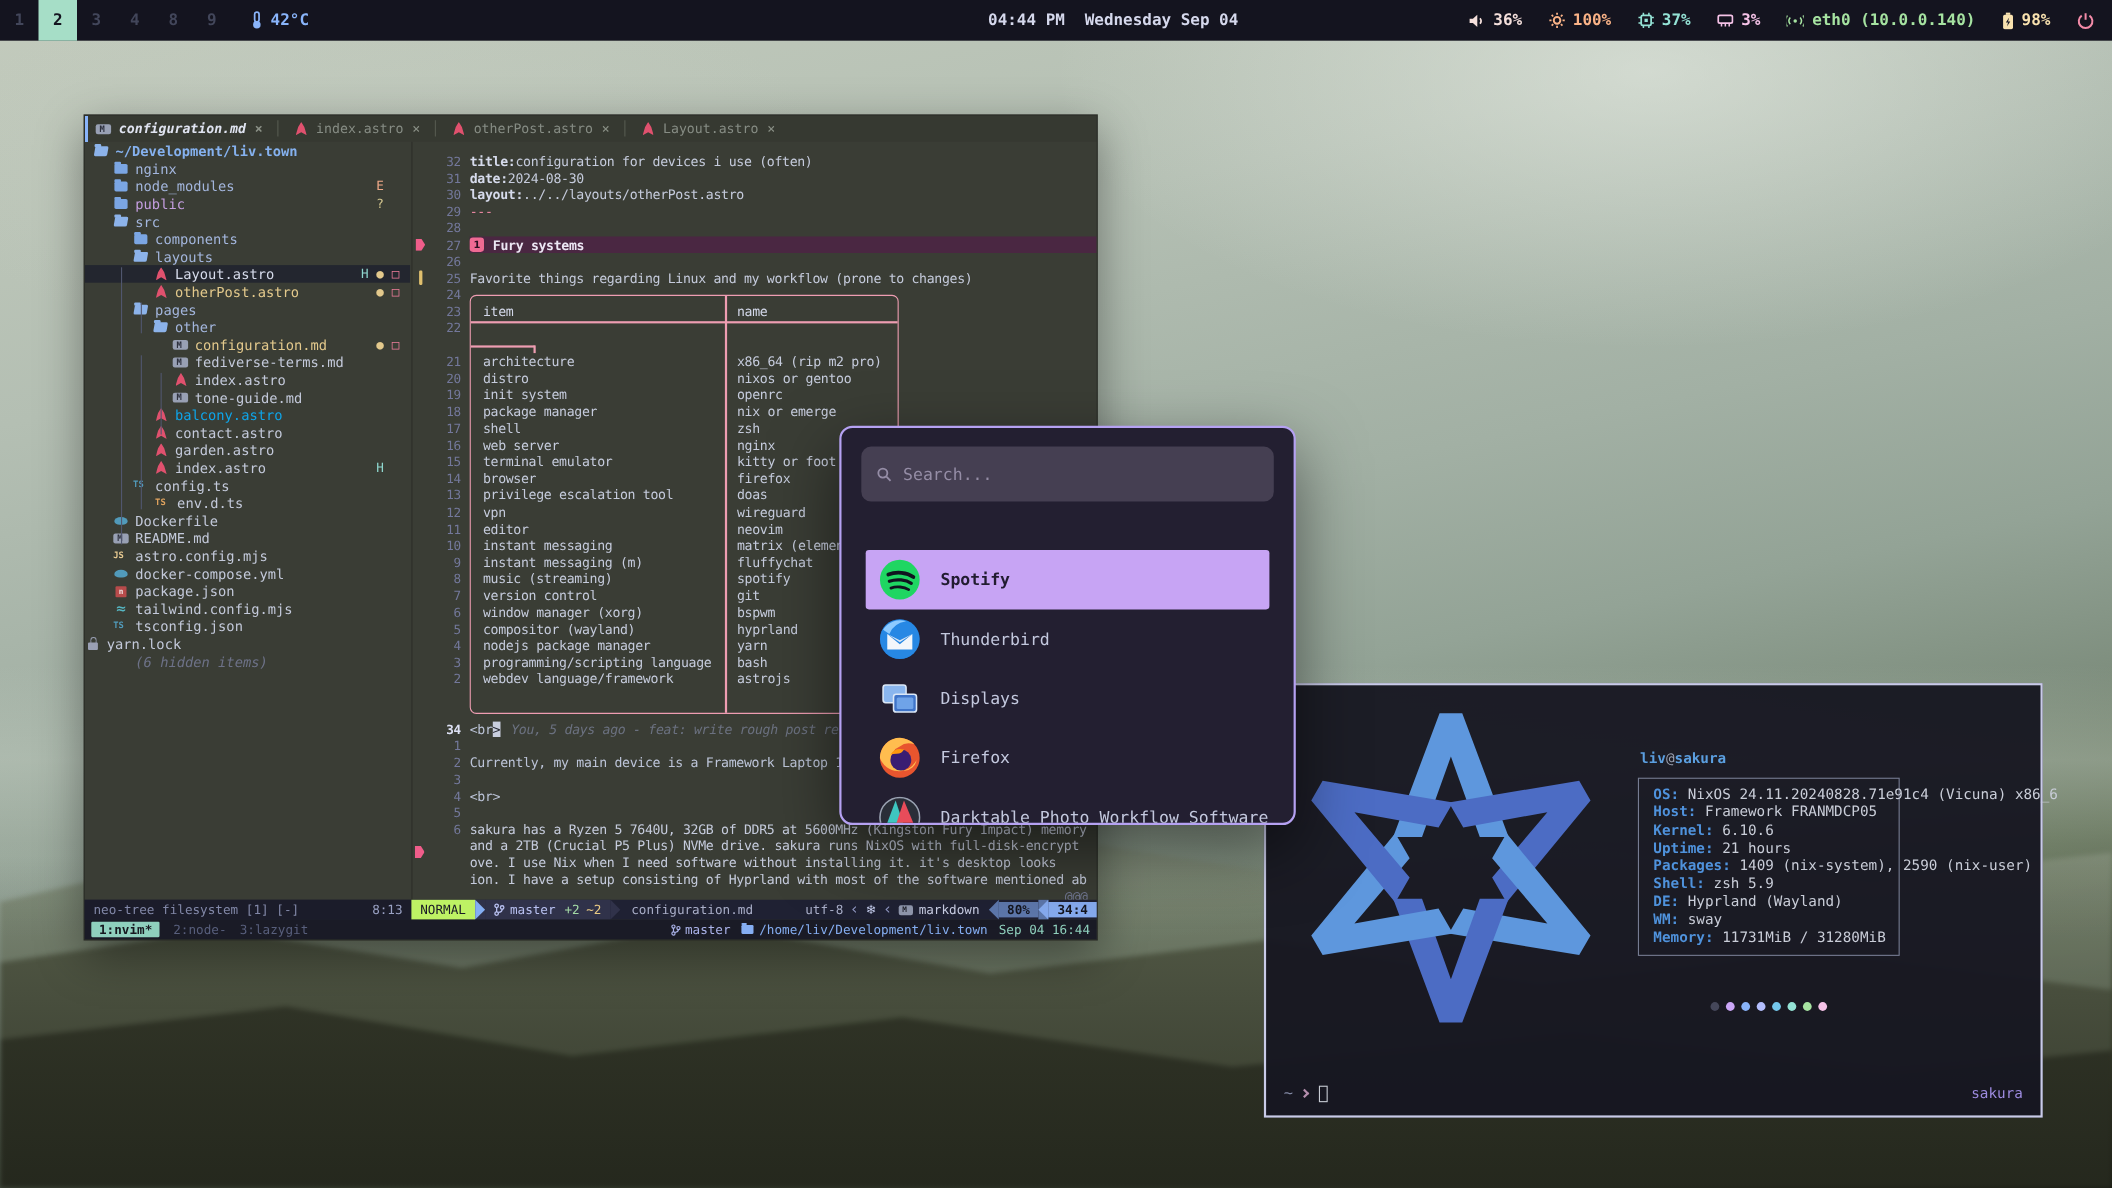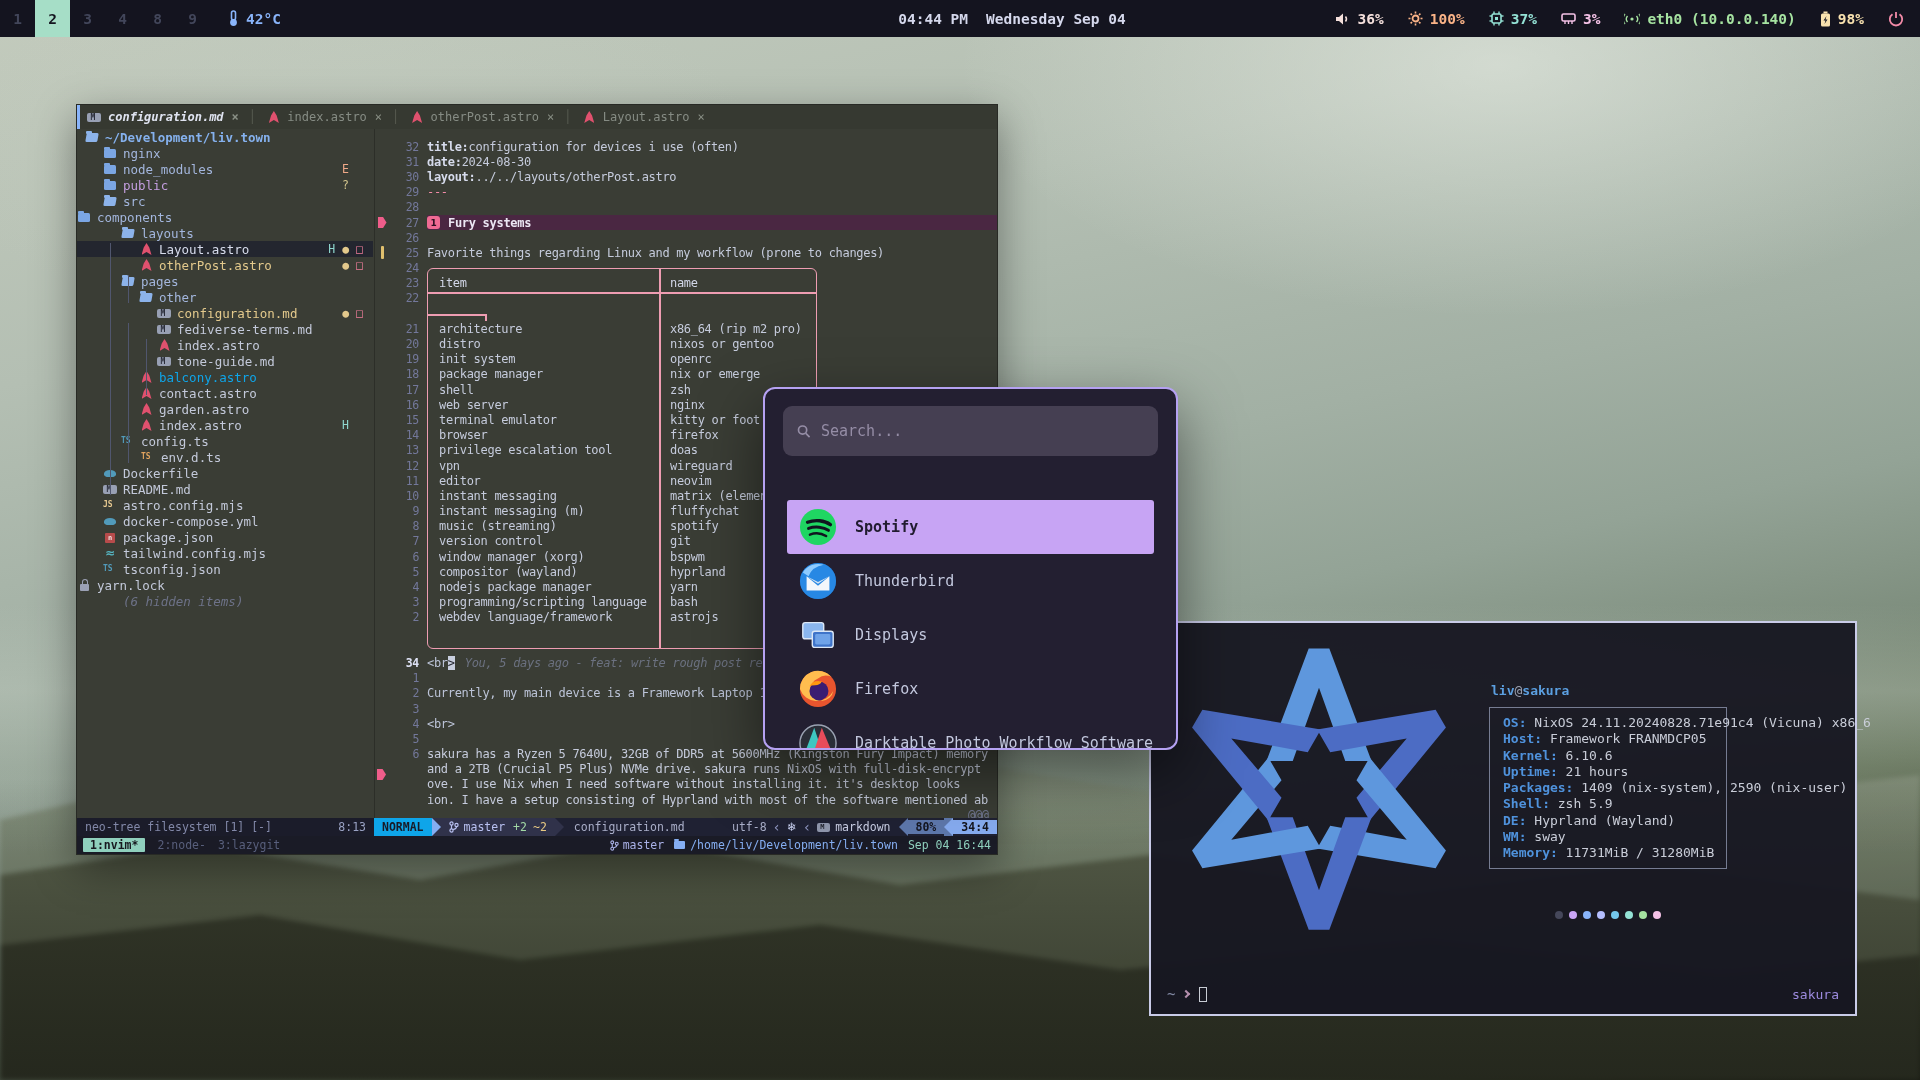--- a/index.html
+++ b/index.html
@@ -85,21 +85,21 @@
   .thead{color:#d2d7e8}
   .blame{color:#6b7180;font-style:italic;margin-left:10px;white-space:nowrap}
   .tag{color:#bcc4d8}
   .blk{background:#c8cede;color:#23252f}
   .trunc{color:#707690}
   
   .stl{position:absolute;left:0;bottom:18px;right:0;height:18px;display:flex;align-items:stretch;background:#1f2133;font-size:11.5px}
   .stl .treestat{width:297px;flex:0 0 297px;background:#1b1c2a;color:#8288a8;display:flex;align-items:center;padding:0 8px}
   .treestat .r{margin-left:auto;color:#9aa2c4}
   .seg{display:flex;align-items:center;padding:0 8px;white-space:nowrap}
-  .seg.mode{background:#0ea5e9;color:#191a26;font-weight:bold}
+  .seg.mode{background:#bef264;color:#191a26;font-weight:normal}
   .arr-r{width:0;height:0;border-top:9px solid transparent;border-bottom:9px solid transparent}
   .arr-l{width:0;height:0;border-top:9px solid transparent;border-bottom:9px solid transparent}
   .seg.git{background:#30324a;color:#b8c0f0}
   .plus{color:#a3d9a5;margin-left:8px}.tilde{color:#e8c983;margin-left:6px}
   .fname{color:#a9aec8;padding-left:10px}
   .stl .right{margin-left:auto;display:flex;align-items:center}
   .enc{color:#a9aec8}.sepch{color:#8f96c0;font-size:14px;margin:0 6px}.osic{color:#c8d0f0;font-family:"DejaVu Sans",sans-serif}
   .ftype{color:#c9cee4;display:flex;align-items:center;gap:5px;margin-right:8px}
   .mdmini{width:13px;height:9px;background:#8f96ac;border-radius:2px;position:relative}
   .mdmini::after{content:"M";position:absolute;left:3px;top:0px;font:bold 7px "DejaVu Sans Mono",monospace;color:#23252f}
@@ -329,21 +329,21 @@
       <div class="trow" style="padding-left: 26px;">
         <span class="ti" data-icon="folder-open"></span>
         <span class="tlabel" style="color: rgb(163, 182, 221);">src</span>
         <span class="tbadges">
           <span></span>
           <span></span>
           <span></span>
         </span>
       </div>
 
-      <div class="trow" style="">
+      <div class="trow" style="padding-left: 44px;">
         <span class="ti" data-icon="folder"></span>
         <span class="tlabel" style="color: rgb(163, 182, 221);">components</span>
         <span class="tbadges">
           <span></span>
           <span></span>
           <span></span>
         </span>
       </div>
 
       <div class="trow" style="padding-left: 44px;">

